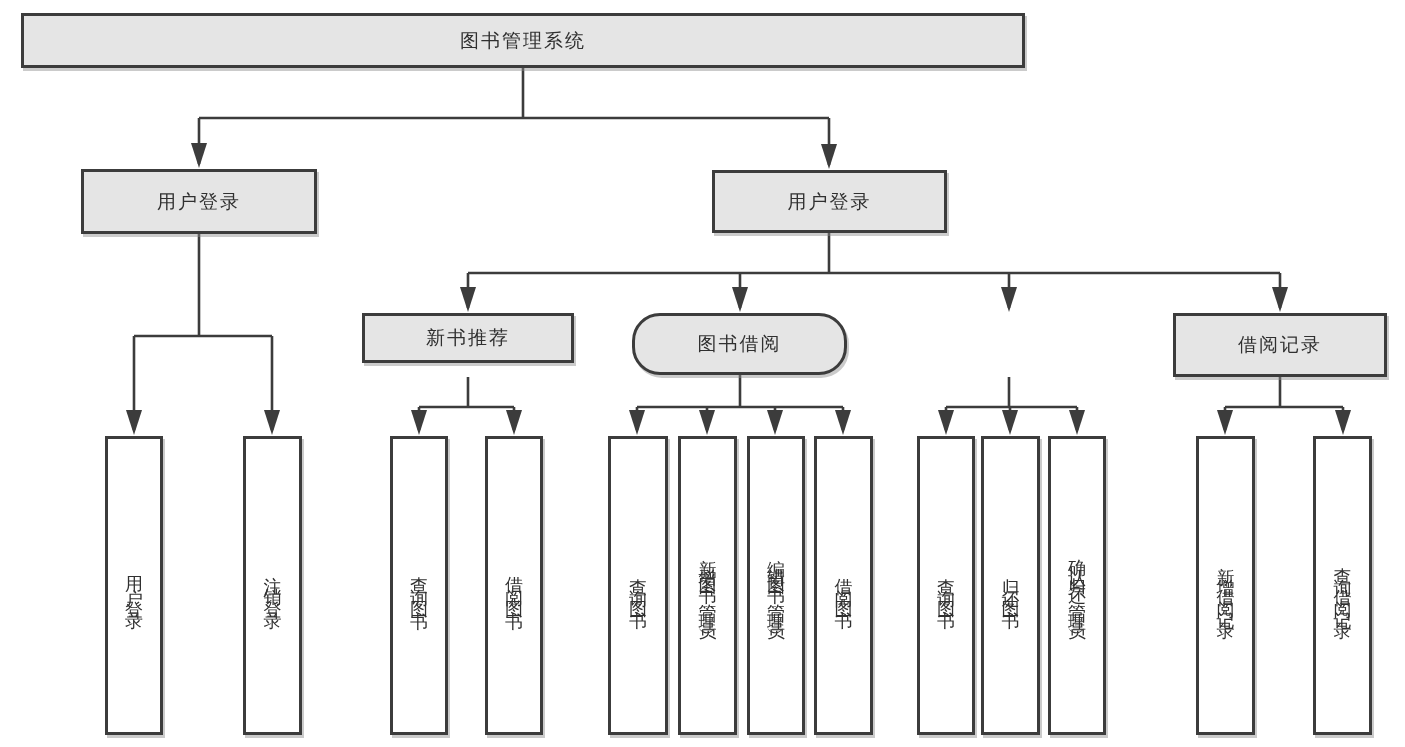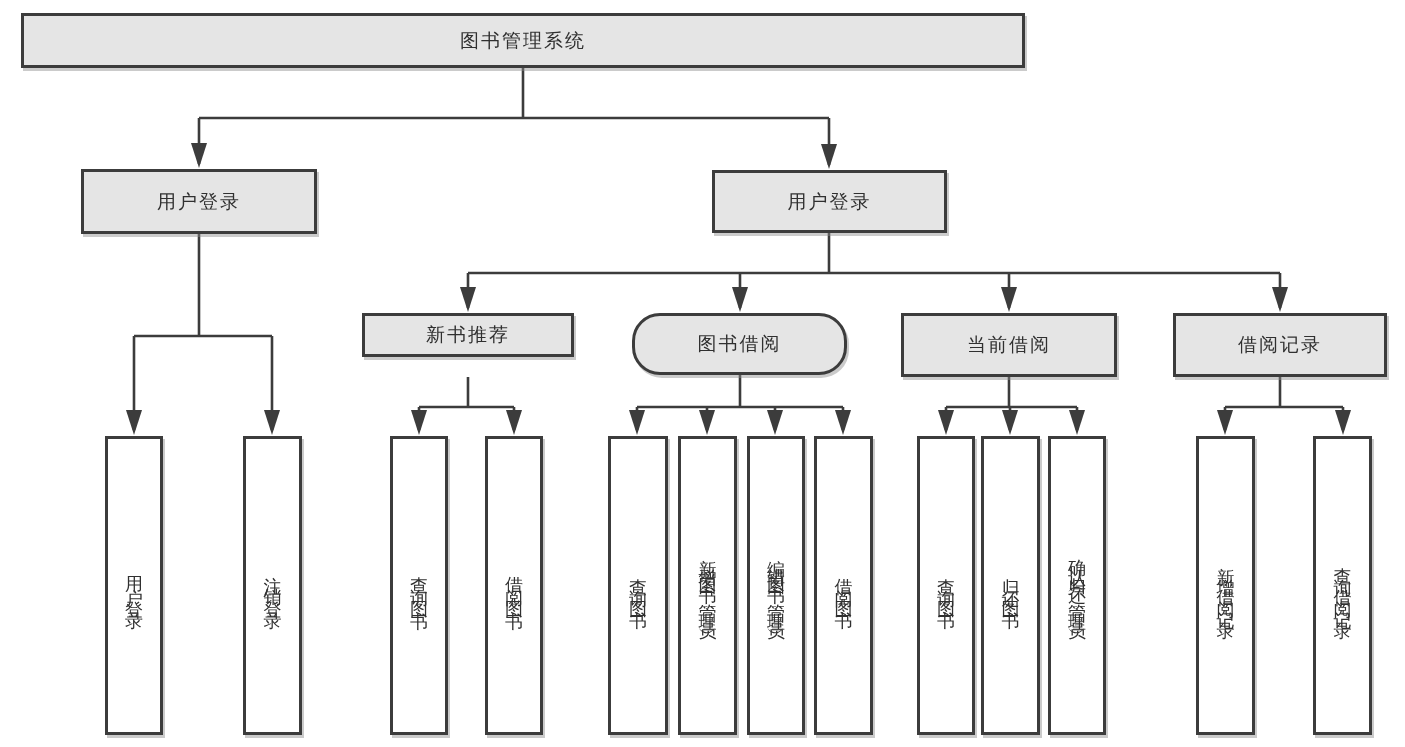--- a/index.html
+++ b/index.html
@@ -26,21 +26,21 @@
     box-shadow:2px 3px 0 rgba(140,140,140,.45);
     display:flex;align-items:center;justify-content:center;
     color:var(--text);
     font-size:19px;letter-spacing:2px;
     box-sizing:border-box;
     white-space:nowrap;
   }
   .root{left:21px;top:13px;width:1004px;height:55px;font-size:19px;}
   .branch-user{left:81px;top:169px;width:236px;height:65px;}
   .branch-book{left:712px;top:170px;width:235px;height:63px;}
-  .mod0{left:362px;top:313px;width:212px;height:44px;}
+  .mod0{left:362px;top:313px;width:212px;height:50px;}
   .mod1{left:632px;top:313px;width:215px;height:62px;border-radius:28px;}
   .mod2{left:901px;top:313px;width:216px;height:64px;}
   .mod3{left:1173px;top:313px;width:214px;height:64px;text-align:center;}
   .leaf{
     position:absolute;z-index:2;top:436px;height:299px;
     background:#fff;
     border:3px solid var(--line);
     box-shadow:2px 3px 0 rgba(140,140,140,.45);
     box-sizing:border-box;
     display:flex;align-items:center;justify-content:center;
@@ -125,21 +125,20 @@
     </g>
   </svg>
 
   <div class="node root">图书管理系统</div>
 
   <div class="node branch-user">用户登录</div>
   <div class="node branch-book">用户登录</div>
 
   <div class="node mod0">新书推荐</div>
   <div class="node mod1">图书借阅</div>
-  <div class="node mod2">当前借阅</div>
   <div class="node mod3">借阅记录</div>
 
   <div class="leaf f0">用户登录</div>
   <div class="leaf f1">注销登录</div>
 
   <div class="leaf f2">查询图书</div>
   <div class="leaf f3">借阅图书</div>
 
   <div class="leaf f4">查询图书</div>
   <div class="leaf f5">新增图书（管理员）</div>

